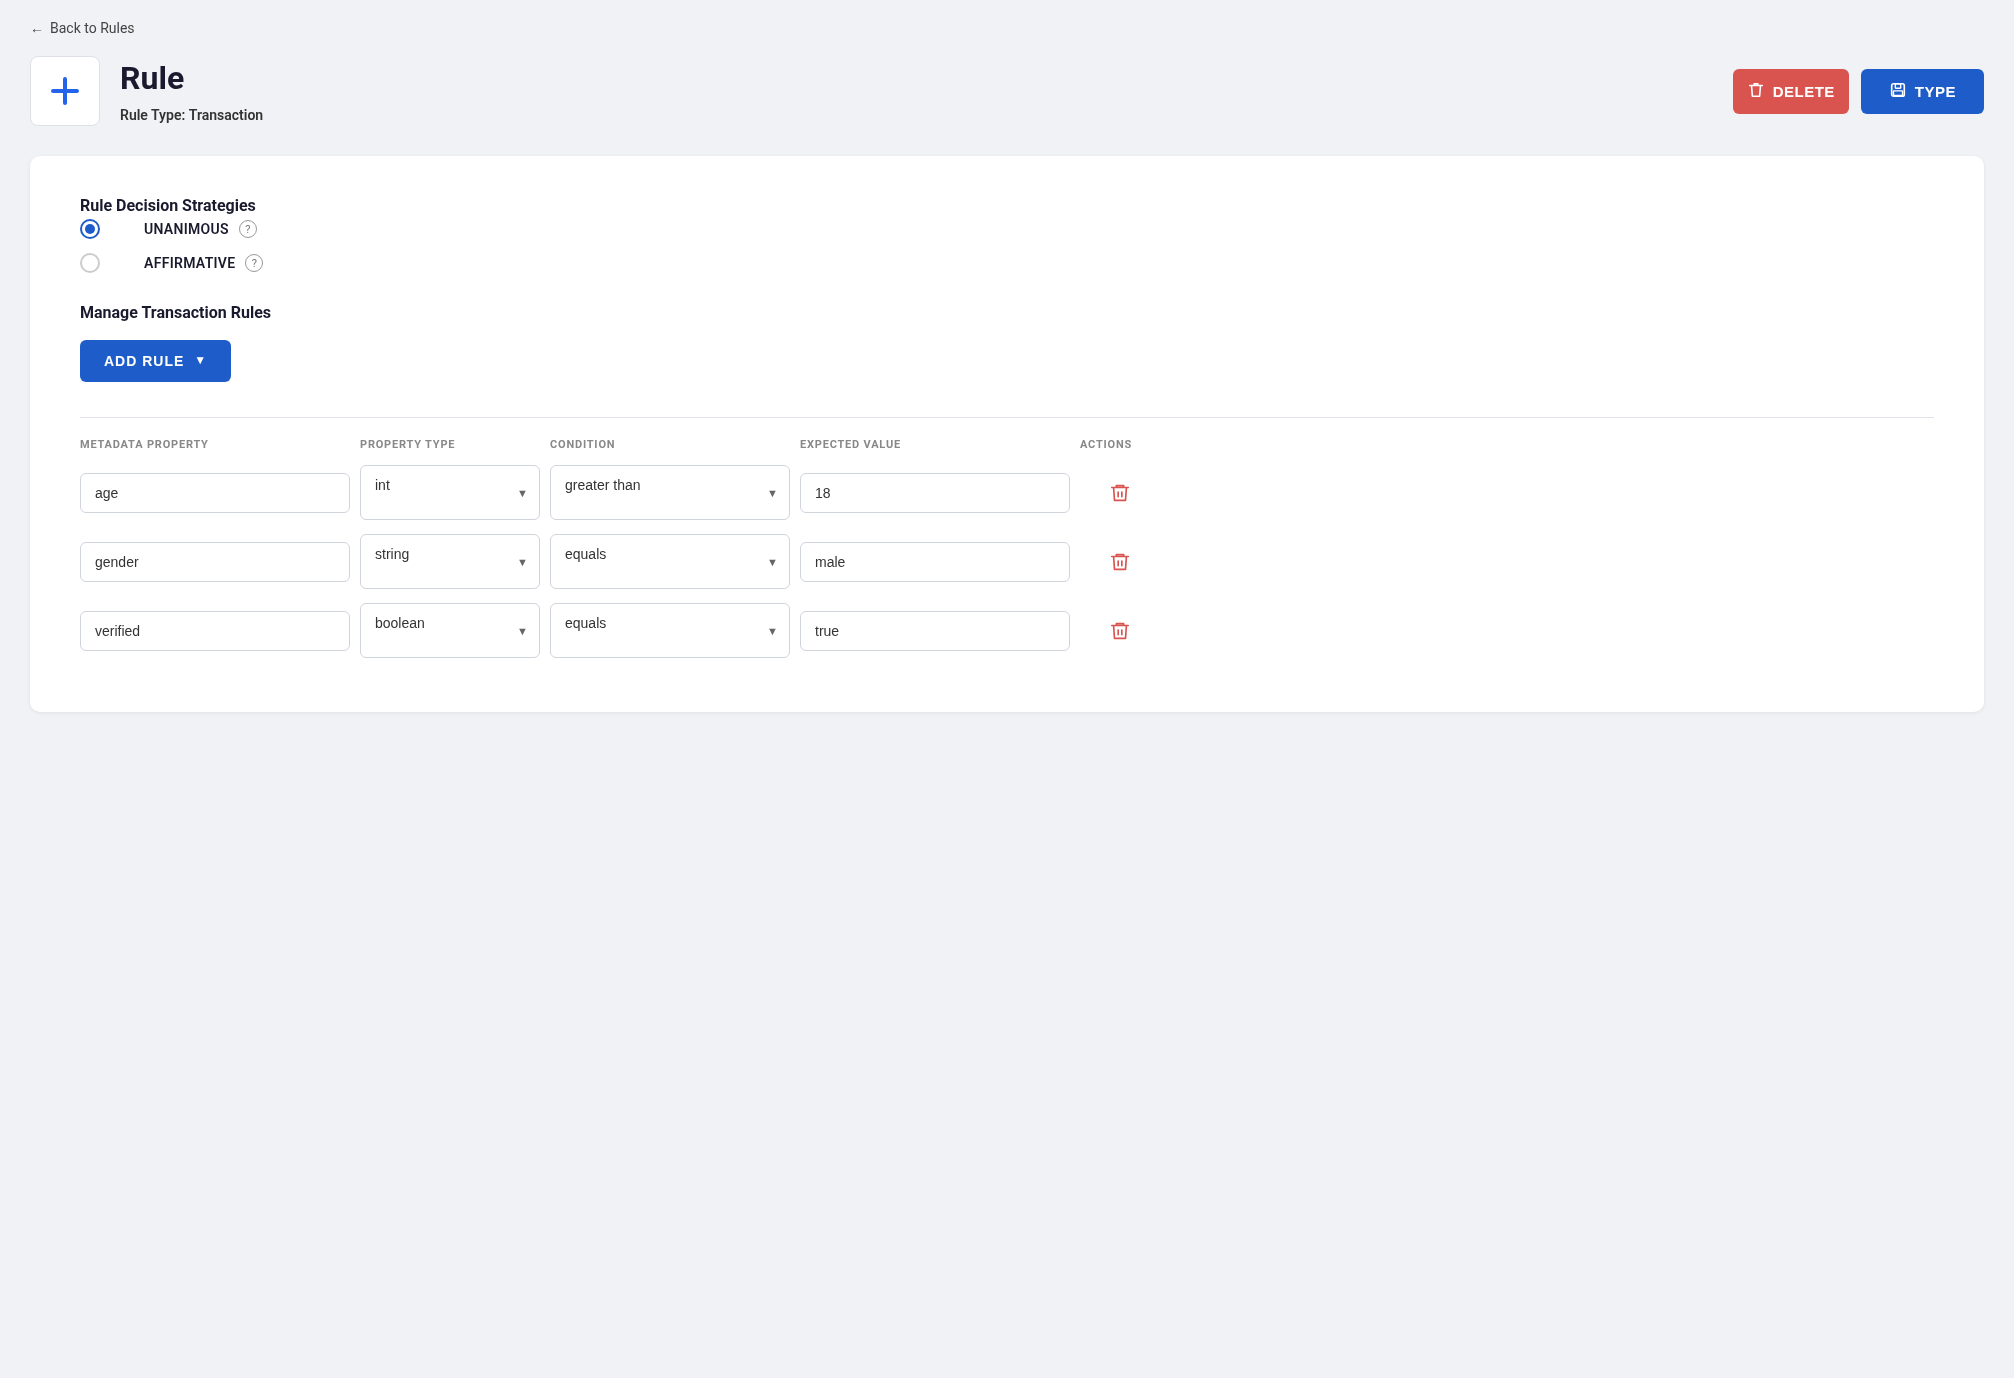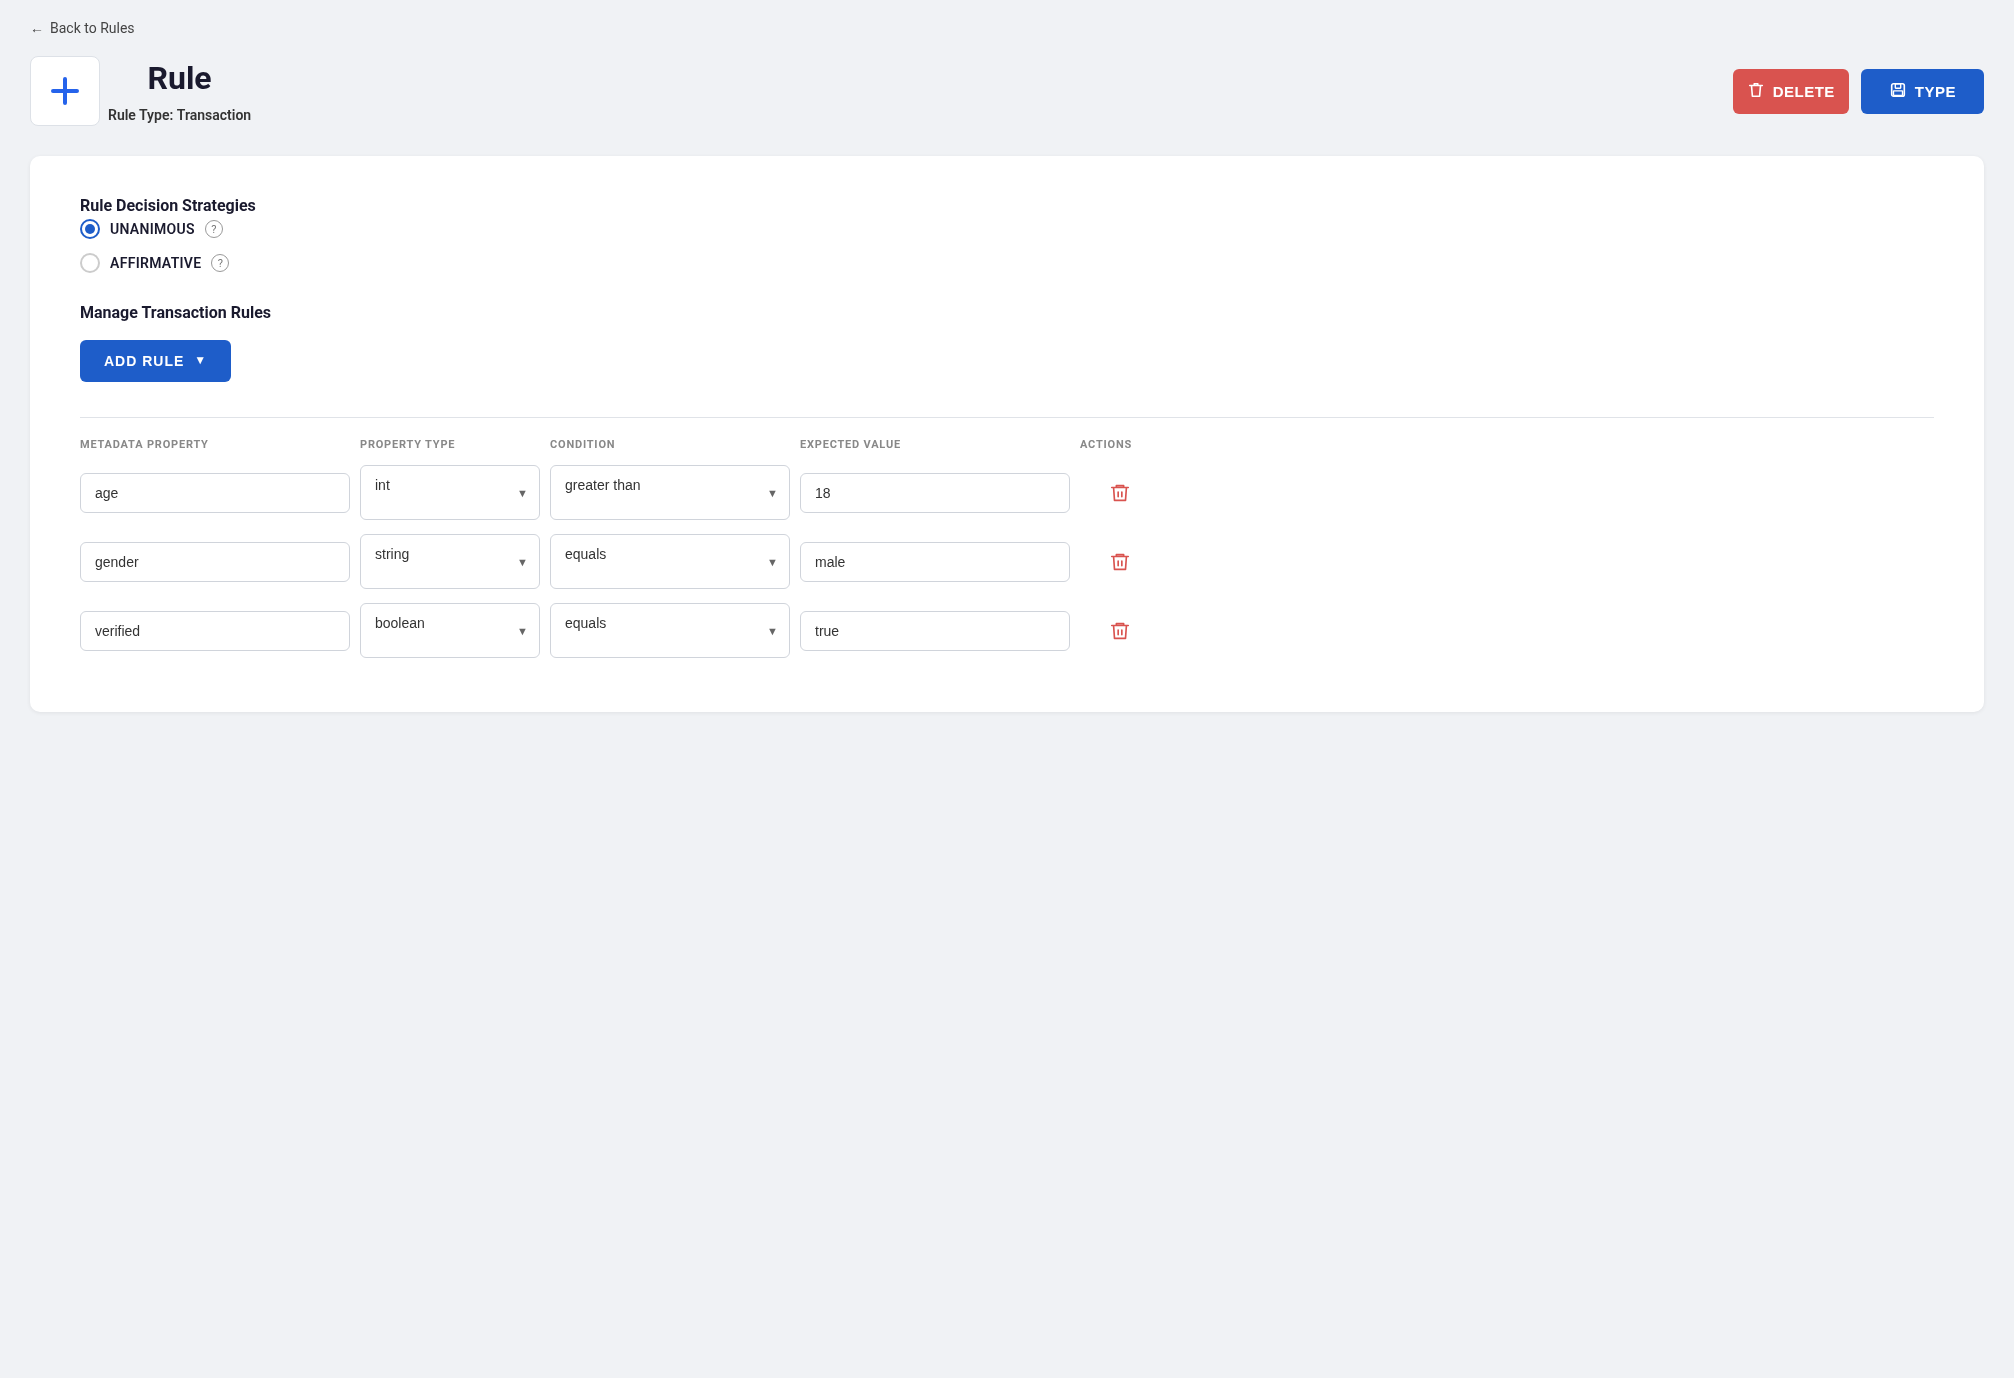--- a/index.html
+++ b/index.html
@@ -22,22 +22,21 @@
     }
     .header-row {
       display: flex;
       align-items: center;
       justify-content: space-between;
       margin-bottom: 30px;
     }
     .header-left {
       display: flex;
       align-items: center;
-      gap: 8px;
-      text-align: center;
+      gap: 20px;
     }
     .rule-icon {
       width: 70px;
       height: 70px;
       background: white;
       border: 1.5px solid #dde1e7;
       border-radius: 8px;
       display: flex;
       align-items: center;
       justify-content: center;
@@ -134,20 +133,21 @@
       width: 10px;
       height: 10px;
       background: #1e5dc9;
       border-radius: 50%;
     }
     .radio-label {
       font-size: 14px;
       font-weight: 600;
       color: #1a1a2e;
       letter-spacing: 0.3px;
+      margin-left: 34px;
     }
     .help-icon {
       width: 18px;
       height: 18px;
       border: 1.5px solid #999;
       border-radius: 50%;
       display: flex;
       align-items: center;
       justify-content: center;
       font-size: 11px;

